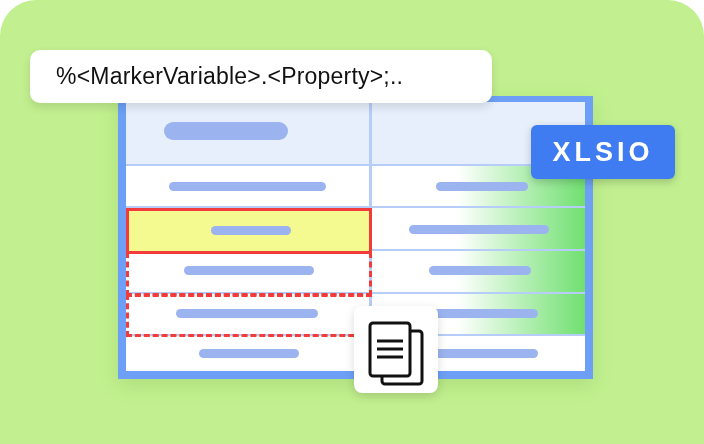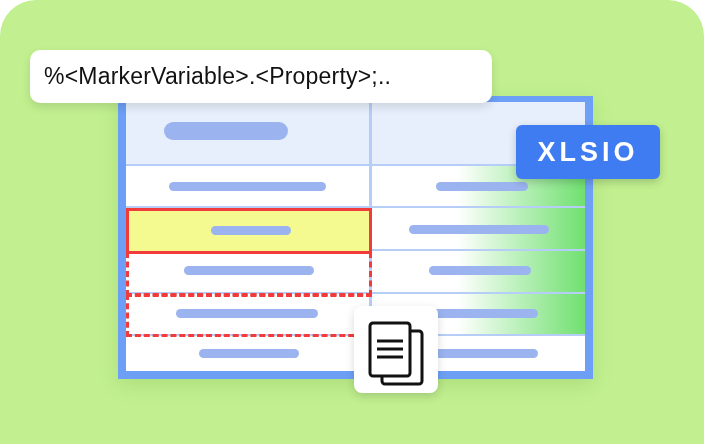--- a/index.html
+++ b/index.html
@@ -8,22 +8,22 @@
   .sheet{position:absolute;left:118px;top:96px;width:475px;height:283px;background:#6c9ff5;box-shadow:0 6px 18px rgba(80,140,40,0.18);}
   .inner{position:absolute;left:8px;top:6px;right:8px;bottom:8px;background:#ffffff;}
   .row{position:absolute;left:0;right:0;border-bottom:2px solid #b6cdf7;}
   .col-split{position:absolute;top:0;bottom:0;left:243px;width:3px;background:#b6cdf7;}
   .head{background:#e7effc;}
   .grad{background:linear-gradient(90deg,rgba(255,255,255,0) 0%,rgba(255,255,255,0) 10%,#ffffff 10%,#ffffff 40%,#70e070 100%);}
   .bar{position:absolute;height:9px;border-radius:5px;background:#9bb4ef;}
   .bar.thick{height:18px;border-radius:9px;}
   .yellow{position:absolute;background:#f4f990;border:3px solid #f23b3b;box-sizing:border-box;}
   .dash{position:absolute;border:3px dashed #f23b3b;border-left-style:dashed;box-sizing:border-box;}
-  .tooltip{position:absolute;left:30px;top:50px;width:462px;height:53px;background:#ffffff;border-radius:10px;box-shadow:0 4px 10px rgba(0,0,0,0.12);display:flex;align-items:center;padding-left:14px;box-sizing:border-box;font-size:23px;color:#111;letter-spacing:0.2px;}
-  .badge{position:absolute;left:516px;top:125px;width:144px;height:54px;background:#3f7cf2;border-radius:6px;box-shadow:0 3px 8px rgba(0,0,0,0.2);color:#ffffff;font-weight:bold;font-size:27px;letter-spacing:4px;display:flex;align-items:center;justify-content:center;}
+  .tooltip{position:absolute;left:30px;top:50px;width:462px;height:53px;background:#ffffff;border-radius:10px;box-shadow:0 4px 10px rgba(0,0,0,0.12);display:flex;align-items:center;padding-left:26px;box-sizing:border-box;font-size:23px;color:#111;letter-spacing:0.2px;}
+  .badge{position:absolute;left:531px;top:125px;width:144px;height:54px;background:#3f7cf2;border-radius:6px;box-shadow:0 3px 8px rgba(0,0,0,0.2);color:#ffffff;font-weight:bold;font-size:27px;letter-spacing:4px;display:flex;align-items:center;justify-content:center;}
   .docbox{position:absolute;left:354px;top:306px;width:84px;height:87px;background:#ffffff;border-radius:8px;box-shadow:0 3px 10px rgba(0,0,0,0.15);}
 </style>
 </head>
 <body>
 
 <div class="card">
 
   <div class="sheet">
     <div class="inner">
 

